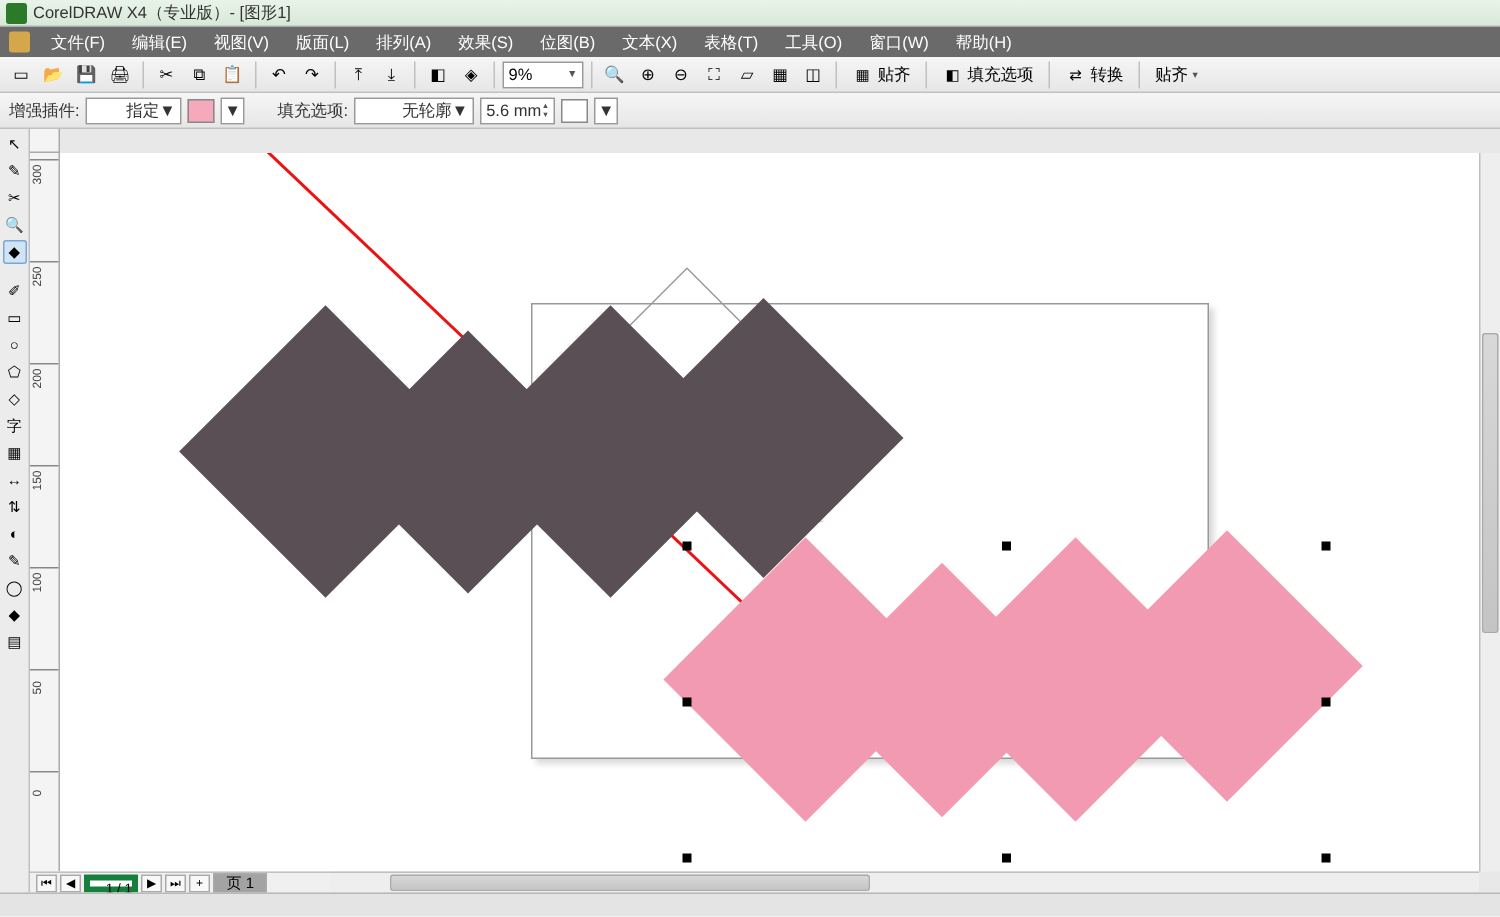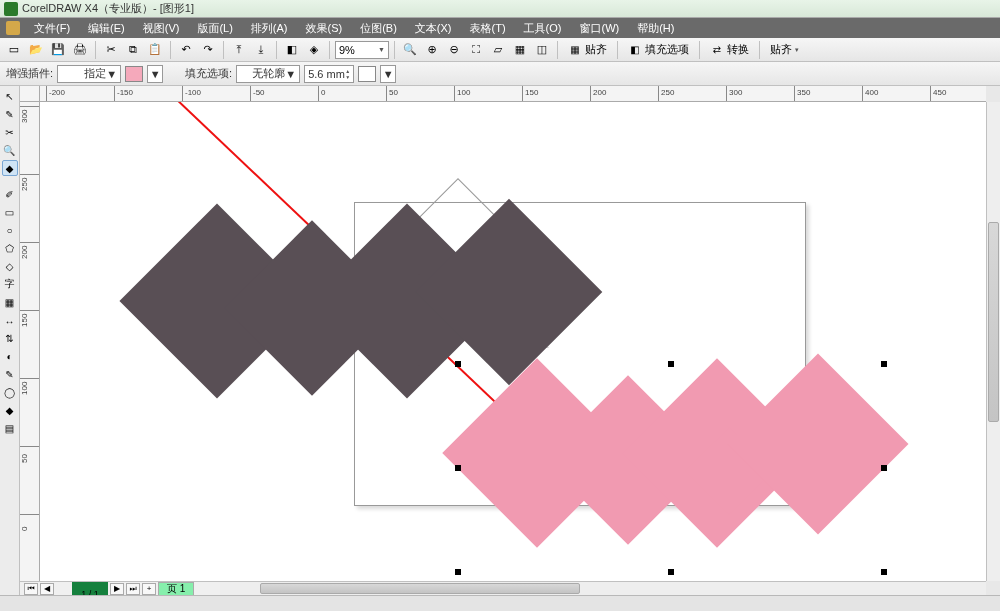--- a/index.html
+++ b/index.html
@@ -66,22 +66,22 @@
 
 
 .scrollV { position:absolute; top:16px; right:0; bottom:14px; width:14px; background:#eee; border-left:1px solid #c0c0c0; }
 .scrollV .thumb { position:absolute; left:1px; right:1px; top:120px; height:200px; background:linear-gradient(#d8d8d8,#c4c4c4); border:1px solid #aaa; border-radius:2px; }
 .scrollH { position:absolute; left:200px; right:14px; bottom:0; height:14px; background:#eee; border-top:1px solid #c0c0c0; }
 .scrollH .thumb { position:absolute; top:1px; bottom:1px; left:40px; width:320px; background:linear-gradient(#d8d8d8,#c4c4c4); border:1px solid #aaa; border-radius:2px; }
 
 
 .pagenav { position:absolute; left:0; bottom:0; height:14px; width:200px; background:#f0f0f0; border-top:1px solid #c0c0c0; display:flex; align-items:center; gap:2px; font-size:10px; padding-left:4px; }
 .pagenav .nb { width:14px; height:12px; border:1px solid #aaa; background:#f8f8f8; display:flex; align-items:center; justify-content:center; font-size:8px; cursor:pointer; }
-.pagenav .pgfield { width:36px; height:12px; border:7px solid #15803d; background:#fff; text-align:center; font-size:9px; line-height:10px;margin-left:16px; }
-.pagenav .tab { height:14px; padding:0 8px; background:#86efac; border:1px solid #aaa; border-bottom:none; font-size:10px; display:flex; align-items:center; }
+.pagenav .pgfield { width:36px; height:12px; border:4px solid #15803d; background:#fff; text-align:right; font-size:9px; line-height:10px; }
+.pagenav .tab { height:14px; padding:0 8px; background:#a3a3a3; border:1px solid #aaa; border-bottom:none; font-size:10px; display:flex; align-items:center; }
 
 
 .status { position:absolute; left:0; right:0; bottom:0; height:16px; background:#e4e4e4; border-top:1px solid #b8b8b8; display:flex; align-items:center; font-size:10px; color:#555; padding:0 6px; gap:16px; }
 
 
 .wm { position:absolute; font-family:Georgia,serif; color:rgba(140,140,140,0.45); pointer-events:none; }
 .wm1 { font-size:58px; font-style:italic; font-weight:bold; letter-spacing:2px; }
 .wm2 { font-size:18px; letter-spacing:4px; }
 </style>
 </head>
@@ -166,21 +166,21 @@
   <div class="combo" style="width:64px">
     <span>指定</span>
     <span class="dd">▼</span>
   </div>
   <div class="swatch"></div>
   <div class="combo" style="width:16px;justify-content:center">
       <span class="dd">▼</span>
     </div>
   <div style="width:14px"></div>
   <span>填充选项:</span>
-  <div class="combo" style="width:64px">
+  <div class="combo" style="width:80px">
     <span>无轮廓</span>
     <span class="dd">▼</span>
   </div>
   <div class="spin">
     <span>5.6 mm</span>
     <span class="spinbtns">
         <span>▲</span>
         <span>▼</span>
       </span>
   </div>
@@ -210,36 +210,20 @@
     <div class="tool">⇅</div>
     <div class="tool">◐</div>
     <div class="tool">✎</div>
     <div class="tool">◯</div>
     <div class="tool">◆</div>
     <div class="tool">▤</div>
   </div>
 
   <div class="canvasarea">
     <div class="rulerOrigin"></div>
-    <div class="rulerH" id="rulerH">
-        <div class="tickH" style="left: 6px;">-200</div>
-        <div class="tickH" style="left: 74px;">-150</div>
-        <div class="tickH" style="left: 142px;">-100</div>
-        <div class="tickH" style="left: 210px;">-50</div>
-        <div class="tickH" style="left: 278px;">0</div>
-        <div class="tickH" style="left: 346px;">50</div>
-        <div class="tickH" style="left: 414px;">100</div>
-        <div class="tickH" style="left: 482px;">150</div>
-        <div class="tickH" style="left: 550px;">200</div>
-        <div class="tickH" style="left: 618px;">250</div>
-        <div class="tickH" style="left: 686px;">300</div>
-        <div class="tickH" style="left: 754px;">350</div>
-        <div class="tickH" style="left: 822px;">400</div>
-        <div class="tickH" style="left: 890px;">450</div>
-      </div>
     <div class="rulerV" id="rulerV">
         <div class="tickV" style="top: 4px;">
           <span>300</span>
         </div>
         <div class="tickV" style="top: 72px;">
           <span>250</span>
         </div>
         <div class="tickV" style="top: 140px;">
           <span>200</span>
         </div>

